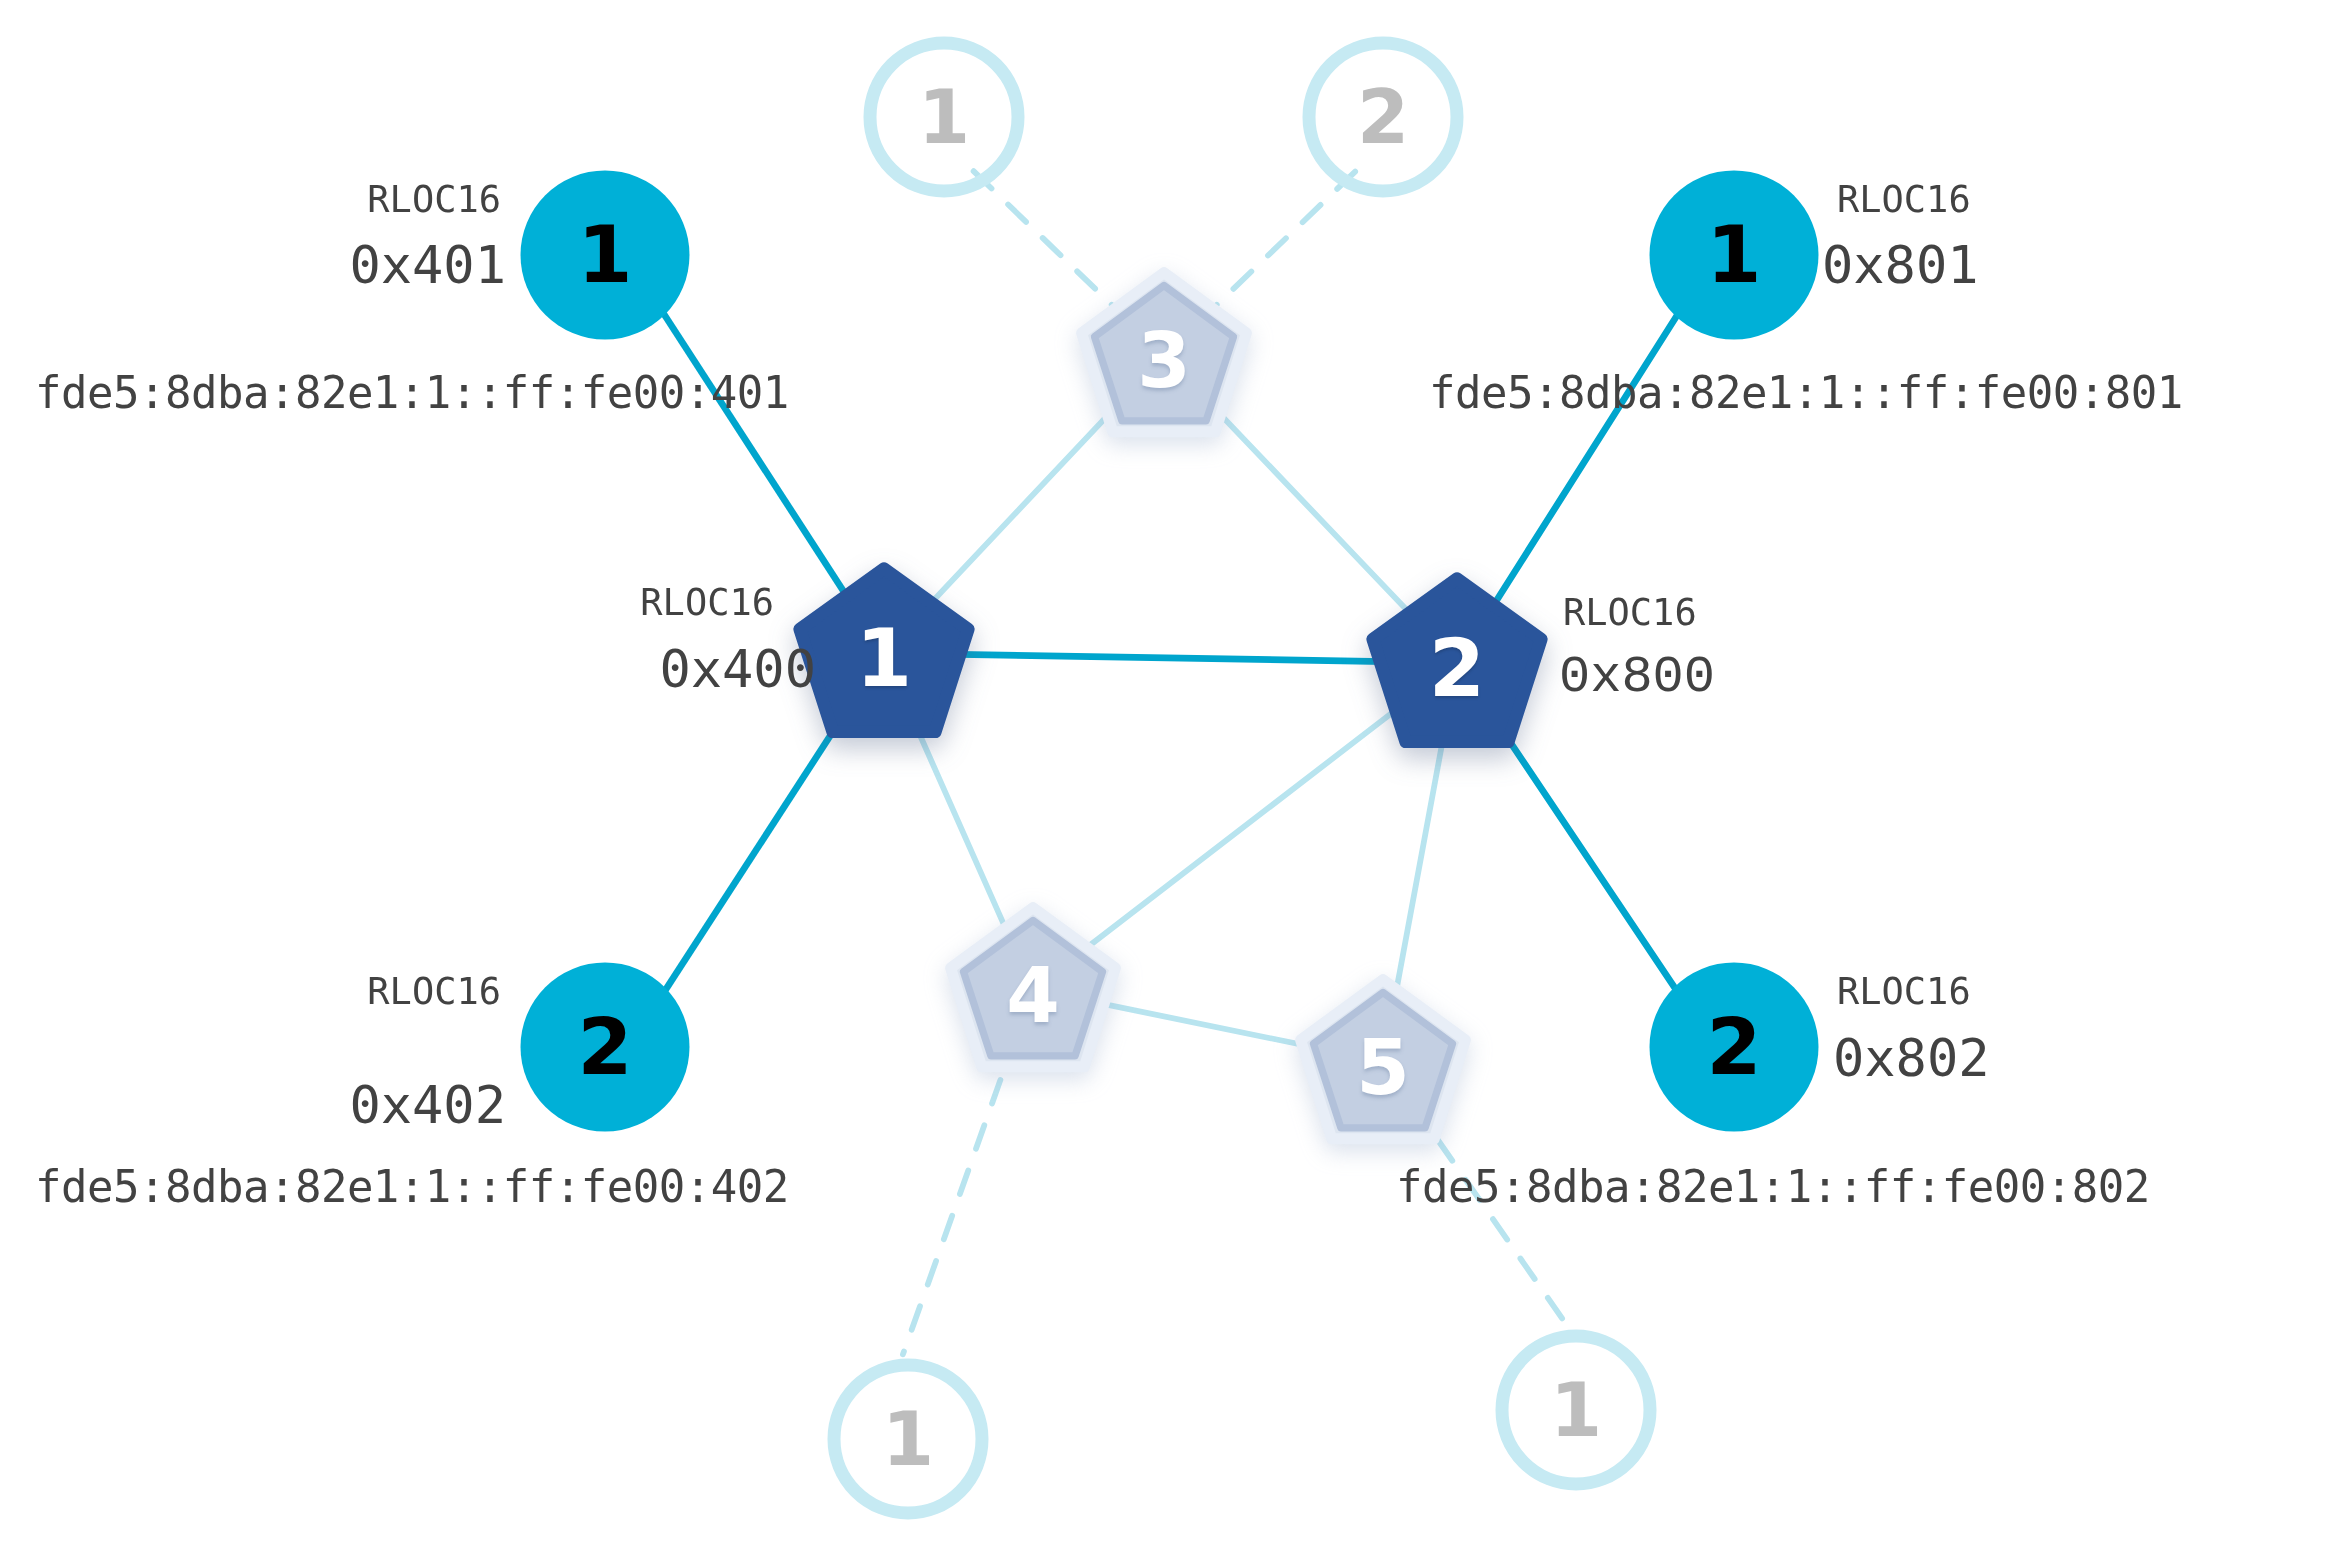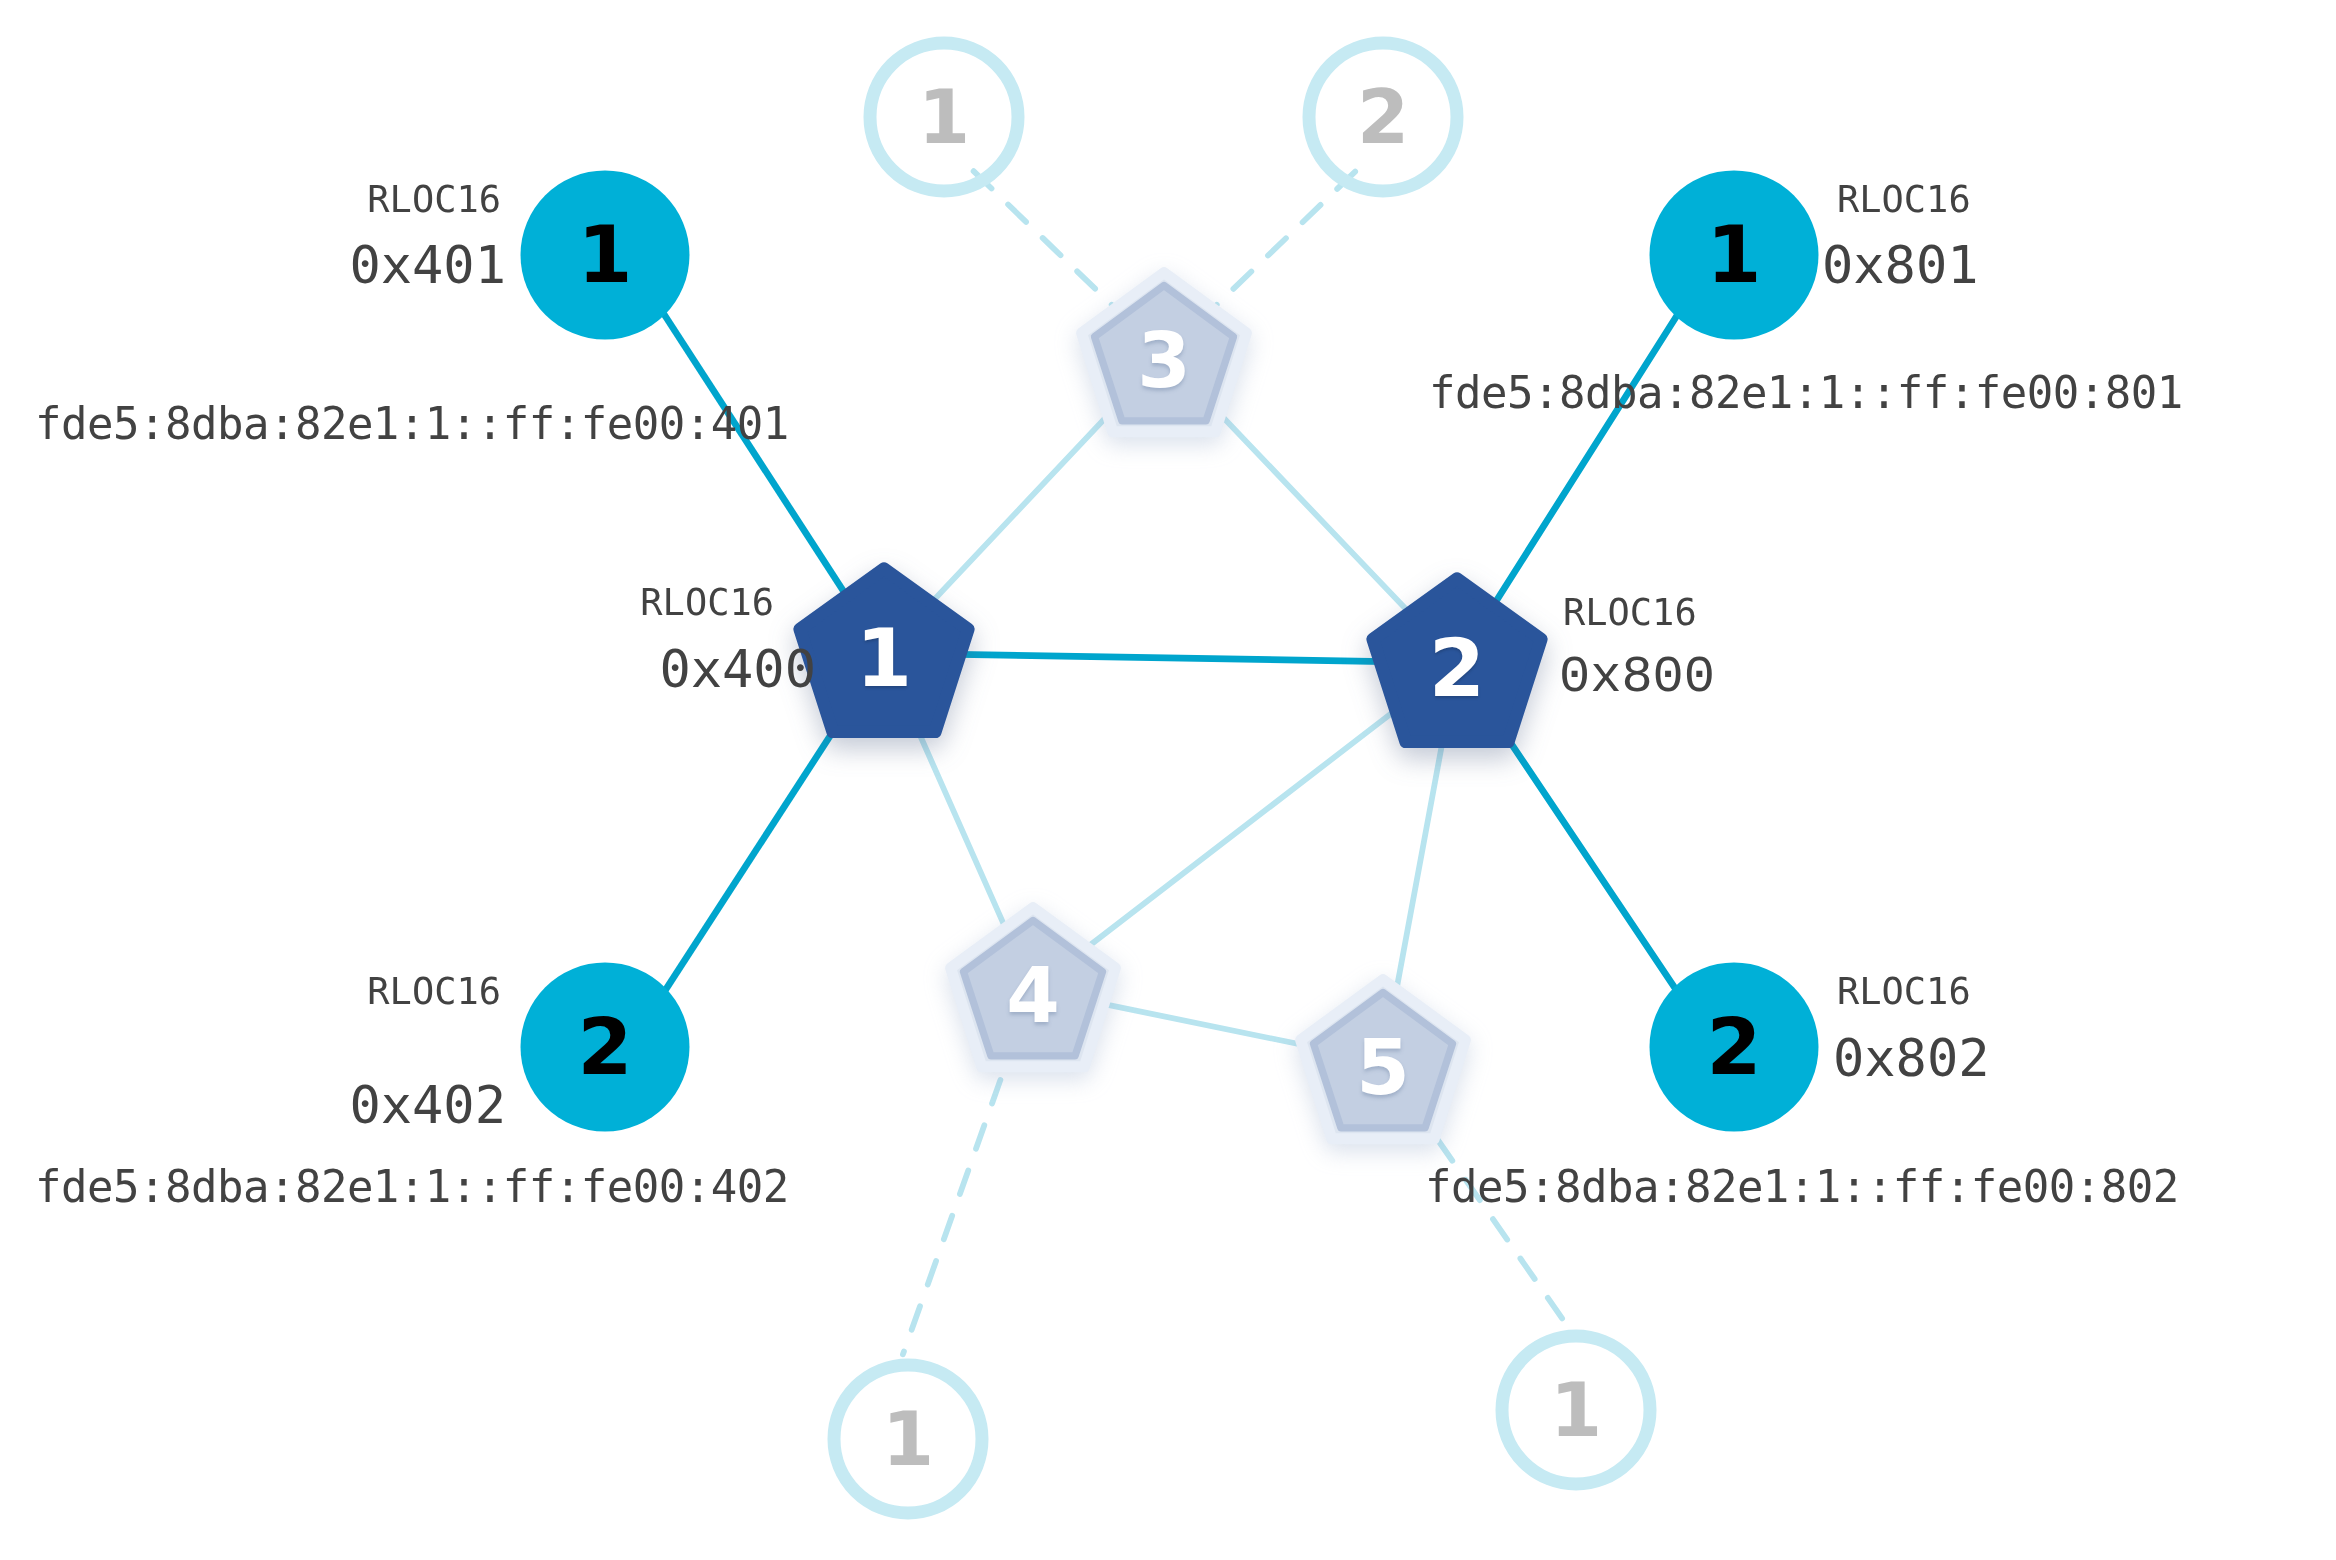--- a/index.html
+++ b/index.html
@@ -214,35 +214,35 @@
     </div>
     <div class="node dev-circle" style="left:605px; top:1047px;">
       <span class="node-num">2</span>
     </div>
     <div class="node dev-circle" style="left:1734px; top:1047px;">
       <span class="node-num">2</span>
     </div>
 
     <div class="label lbl-rloc-caption align-right" style="left:501px; top:178px;">RLOC16</div>
     <div class="label lbl-rloc-value align-right" style="left:506px; top:235px;">0x401</div>
-    <div class="label lbl-ipv6" style="left:35px; top:367px;margin-top:31px;">fde5:8dba:82e1:1::ff:fe00:401</div>
+    <div class="label lbl-ipv6" style="left:35px; top:367px;">fde5:8dba:82e1:1::ff:fe00:401</div>
 
     <div class="label lbl-rloc-caption" style="left:1837px; top:178px;">RLOC16</div>
     <div class="label lbl-rloc-value" style="left:1822px; top:235px;">0x801</div>
     <div class="label lbl-ipv6" style="left:1429px; top:367px;">fde5:8dba:82e1:1::ff:fe00:801</div>
 
     <div class="label lbl-rloc-caption align-right" style="left:774px; top:581px;">RLOC16</div>
     <div class="label lbl-rloc-value align-right" style="left:816px; top:639px;">0x400</div>
 
     <div class="label lbl-rloc-caption" style="left:1563px; top:591px;">RLOC16</div>
     <div class="label lbl-rloc-value" style="left:1559px; top:648px;font-family:Liberation Mono, monospace;">0x800</div>
 
     <div class="label lbl-rloc-caption align-right" style="left:501px; top:970px;">RLOC16</div>
     <div class="label lbl-rloc-value align-right" style="left:506px; top:1075px;">0x402</div>
     <div class="label lbl-ipv6" style="left:35px; top:1161px;">fde5:8dba:82e1:1::ff:fe00:402</div>
 
     <div class="label lbl-rloc-caption" style="left:1837px; top:970px;">RLOC16</div>
     <div class="label lbl-rloc-value" style="left:1833px; top:1028px;">0x802</div>
-    <div class="label lbl-ipv6" style="left:1425px; top:1161px;">fde5:8dba:82e1:1::ff:fe00:802</div>
+    <div class="label lbl-ipv6" style="left:1396px; top:1161px;">fde5:8dba:82e1:1::ff:fe00:802</div>
 
   </div>
 </div>
 
 
 </body></html>

